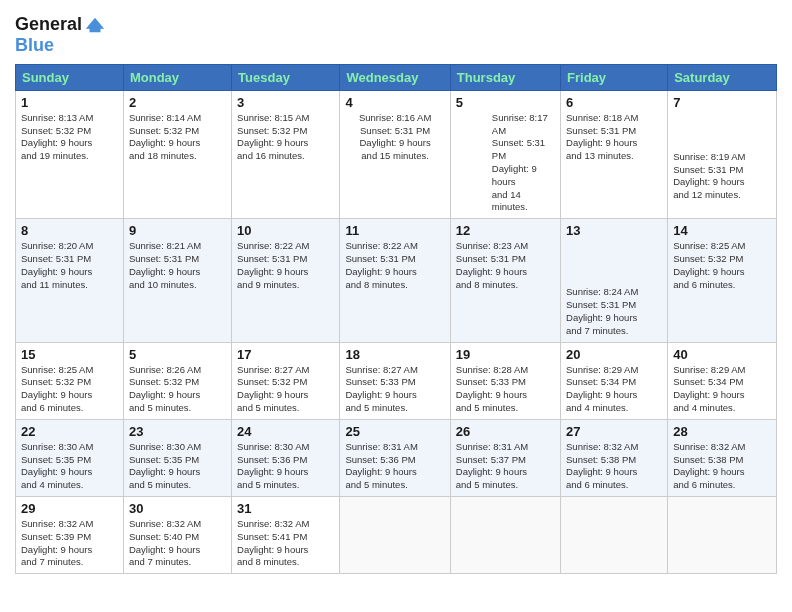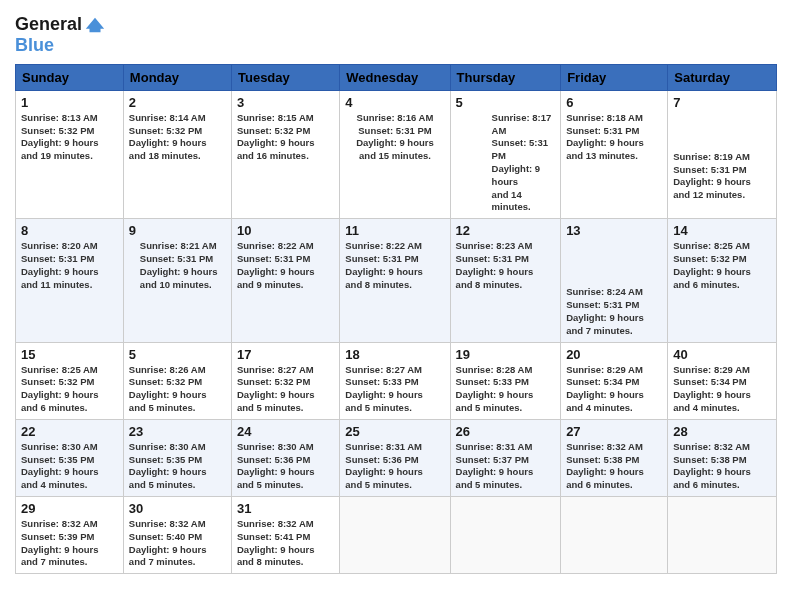--- a/index.html
+++ b/index.html
@@ -51,21 +51,21 @@
       font-size: 14px;
       color: #555;
     }
     .calendar {
       width: 100%;
       border-collapse: collapse;
       font-size: 10px;
     }
     .calendar th {
       background: #3a6fbc;
-      color: #000000;
+      color: #86efac;
       text-align: left;
       padding: 5px 6px;
       font-size: 13px;
       font-weight: bold;
       border: 1px solid #2a5aaa;
     }
     .calendar td {
       border: 1px solid #ccc;
       vertical-align: top;
       padding: 4px 5px;
@@ -80,21 +80,20 @@
       font-size: 13px;
       font-weight: bold;
       color: #1a1a1a;
       display: block;
       margin-bottom: 2px;
     }
     .day-info {
       font-size: 9.5px;
       color: #333;
       line-height: 1.35;
-      font-weight: bold;
     }
     .empty-cell {
       background: #f9f9f9 !important;
     }
   </style>
 </head>
 <body>
 
 <div class="container">
   <div class="header-row">
@@ -182,21 +181,21 @@
         <tr>
           <td>
             <span class="day-number">8</span>
             <div class="day-info" style="white-space: pre-line;">Sunrise: 8:20 AM
 Sunset: 5:31 PM
 Daylight: 9 hours
 and 11 minutes.</div>
           </td>
           <td>
             <span class="day-number">9</span>
-            <div class="day-info" style="white-space: pre-line; margin-left: 11px;">Sunrise: 8:21 AM
+            <div class="day-info" style="white-space: pre-line;">Sunrise: 8:21 AM
 Sunset: 5:31 PM
 Daylight: 9 hours
 and 10 minutes.</div>
           </td>
           <td>
             <span class="day-number">10</span>
             <div class="day-info" style="white-space: pre-line;">Sunrise: 8:22 AM
 Sunset: 5:31 PM
 Daylight: 9 hours
 and 9 minutes.</div>

